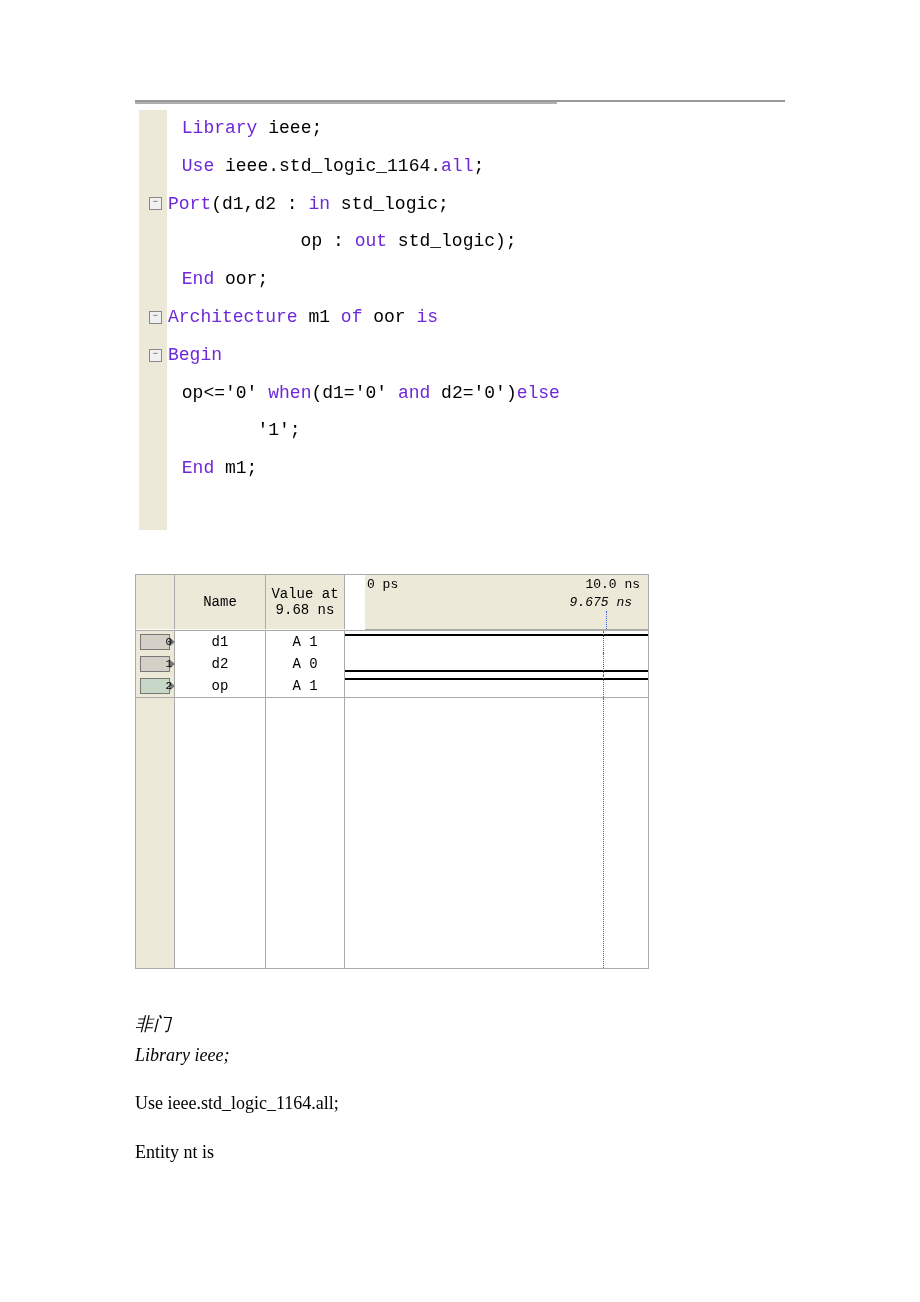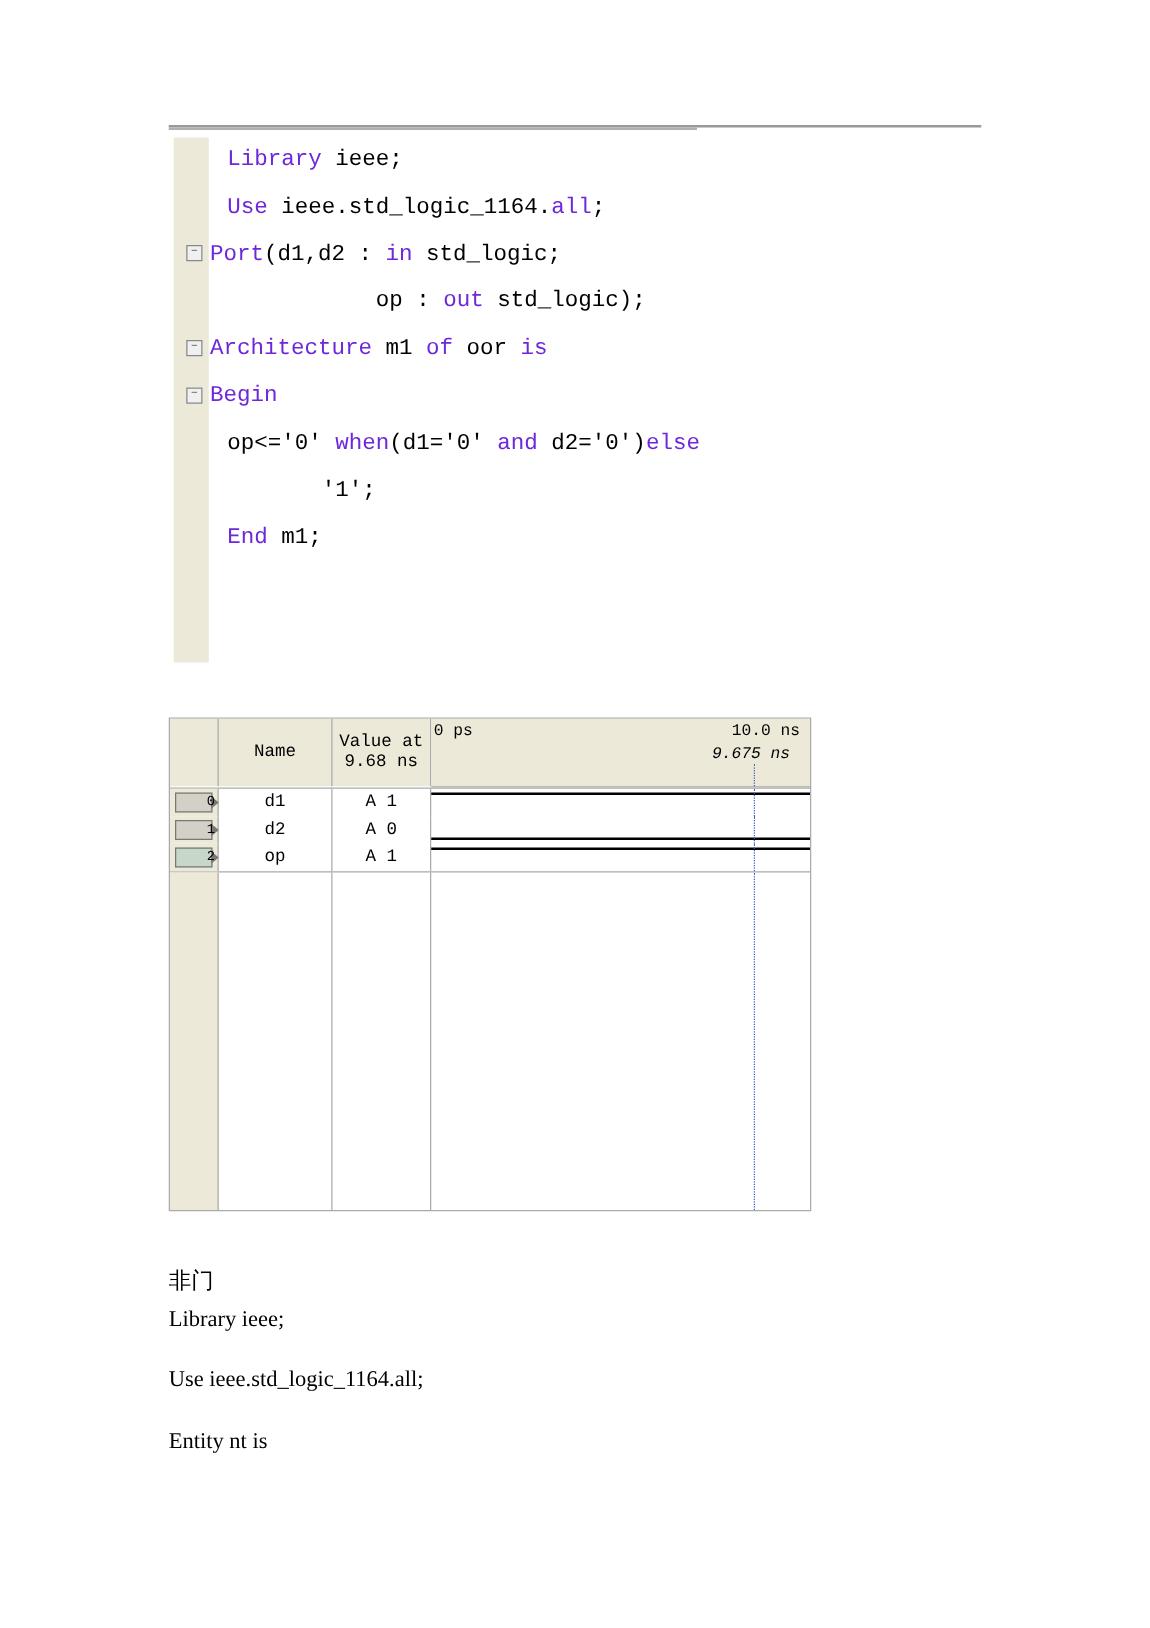--- a/index.html
+++ b/index.html
@@ -92,20 +92,21 @@
     height: 100%;
     display: flex;
     align-items: center;
     justify-content: center;
     flex-direction: column;
   }
   .wf-head-right {
     flex: 1;
     position: relative;
     background: #ece9d8;
+    margin-left: 20px;
   }
   .wf-ruler {
     height: 54px;
     position: relative;
     border-bottom: 1px solid #aaa;
   }
   .ruler-label {
     position: absolute;
     font-size: 13px;
   }
@@ -191,35 +192,36 @@
     font-size: 11px;
   }
   .text-section {
     font-family: "Times New Roman", "SimSun", serif;
     font-size: 18px;
     line-height: 1.7;
   }
   .text-section p {
     margin: 0 0 18px 0;
   }
-  .nowrap { white-space: nowrap; }
+  .nowrap { white-space: nowrap; font-style: italic; }
 </style>
 </head>
 <body>
 
 <div class="page">
 
   <div class="code-block">
     <div class="gutter-area">
       <div class="gutter"></div>
       <div class="code-lines">
         <div class="line"> <span class="kw">Library</span><span> ieee;</span></div>
         <div class="line"> <span class="kw">Use</span><span> ieee.std_logic_1164.</span><span class="kw">all</span><span>;</span></div>
         <div class="line"><span class="fold">−</span><span class="kw">Port</span><span>(d1,d2 : </span><span class="kw">in</span><span> std_logic;</span></div>
         <div class="line"><span>            op : </span><span class="kw">out</span><span> std_logic);</span></div>
+        <div class="line"> <span class="kw">End</span><span> oor;</span></div>
         <div class="line"><span class="fold">−</span><span class="kw">Architecture</span><span> m1 </span><span class="kw">of</span><span> oor </span><span class="kw">is</span></div>
         <div class="line"><span class="fold">−</span><span class="kw">Begin</span></div>
         <div class="line"> <span>op&lt;='0' </span><span class="kw">when</span><span>(d1='0' </span><span class="kw">and</span><span> d2='0')</span><span class="kw">else</span></div>
         <div class="line"><span>        '1';</span></div>
         <div class="line"> <span class="kw">End</span><span> m1;</span></div>
       </div>
     </div>
   </div>
 
   <div class="waveform" style="width:512px;">

